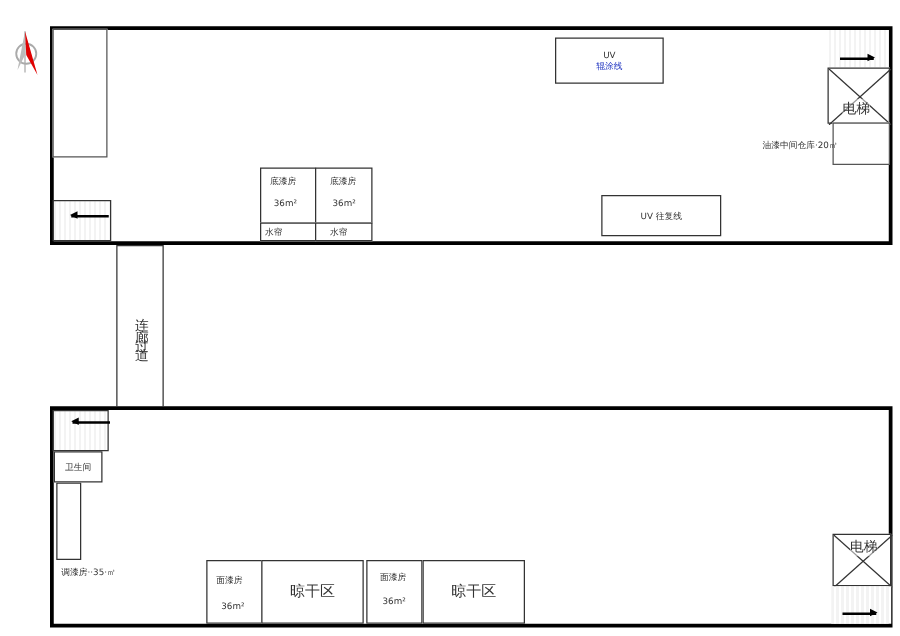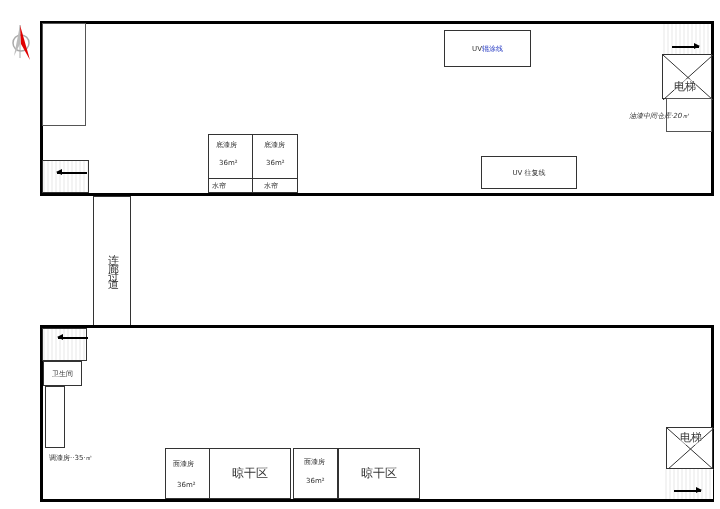--- a/index.html
+++ b/index.html
@@ -1,18 +1,18 @@
 <!DOCTYPE html>
 <html><head>
 <meta charset="utf-8">
 <style>
   html, body { margin:0; padding:0; background:#ffffff; }
   body { width:720px; height:509px; position:relative; overflow:hidden;
          font-family:"DejaVu Sans", sans-serif; color:#222; }
-  .abs { position:absolute; box-sizing:border-box; }
+  .abs { position:absolute; box-sizing:border-box;flex-direction:column; }
   .building { border:3px solid #000; background:#fff; }
   .room { border:1px solid #333; background:#fff; }
   .room-thin { border:1px solid #555; background:#fff; }
   .hatch { background:repeating-linear-gradient(90deg,#f3f3f3 0,#f3f3f3 2px,#ffffff 2px,#ffffff 4px); }
   .lbl { font-size:7px; white-space:nowrap; color:#333; }
   .lbl-md { font-size:12px; color:#333; white-space:nowrap; }
   .center { display:flex; align-items:center; justify-content:center; }
   .arrow { position:absolute; height:1.5px; background:#000; }
   .arrow.right::after { content:""; position:absolute; right:-1px; top:-3px;
       border-left:6px solid #000; border-top:3.5px solid transparent; border-bottom:3.5px solid transparent; }
@@ -72,21 +72,21 @@
 
 <div class="abs room" style="left:662px;top:54px;width:50px;height:45px;">
   <svg width="50" height="45" style="position:absolute;left:0;top:0">
     <line x1="0" y1="0" x2="50" y2="45" stroke="#333" stroke-width="1"></line>
     <line x1="50" y1="0" x2="0" y2="45" stroke="#333" stroke-width="1"></line>
   </svg>
   <div class="lbl-md" style="position:absolute;left:11px;top:24px;font-size:11px;background:rgba(255,255,255,0.5);">电梯</div>
 </div>
 
 <div class="abs room-thin" style="left:666px;top:98px;width:46px;height:34px;"></div>
-<div class="abs lbl" style="left:629px;top:111px;font-style:italic;">油漆中间仓库·20㎡</div>
+<div class="abs lbl" style="left:610px;top:111px;">油漆中间仓库·20㎡</div>
 
 <div class="abs room center" style="left:93px;top:196px;width:38px;height:132px;">
   <span class="vertical">连廊过道</span>
 </div>
 
 <div class="abs building" style="left:40px;top:325px;width:674px;height:177px;"></div>
 
 <div class="abs room hatch" style="left:42px;top:328px;width:45px;height:33px;">
   <div class="arrow left" style="left:15px;top:8px;width:30px;"></div>
 </div>

